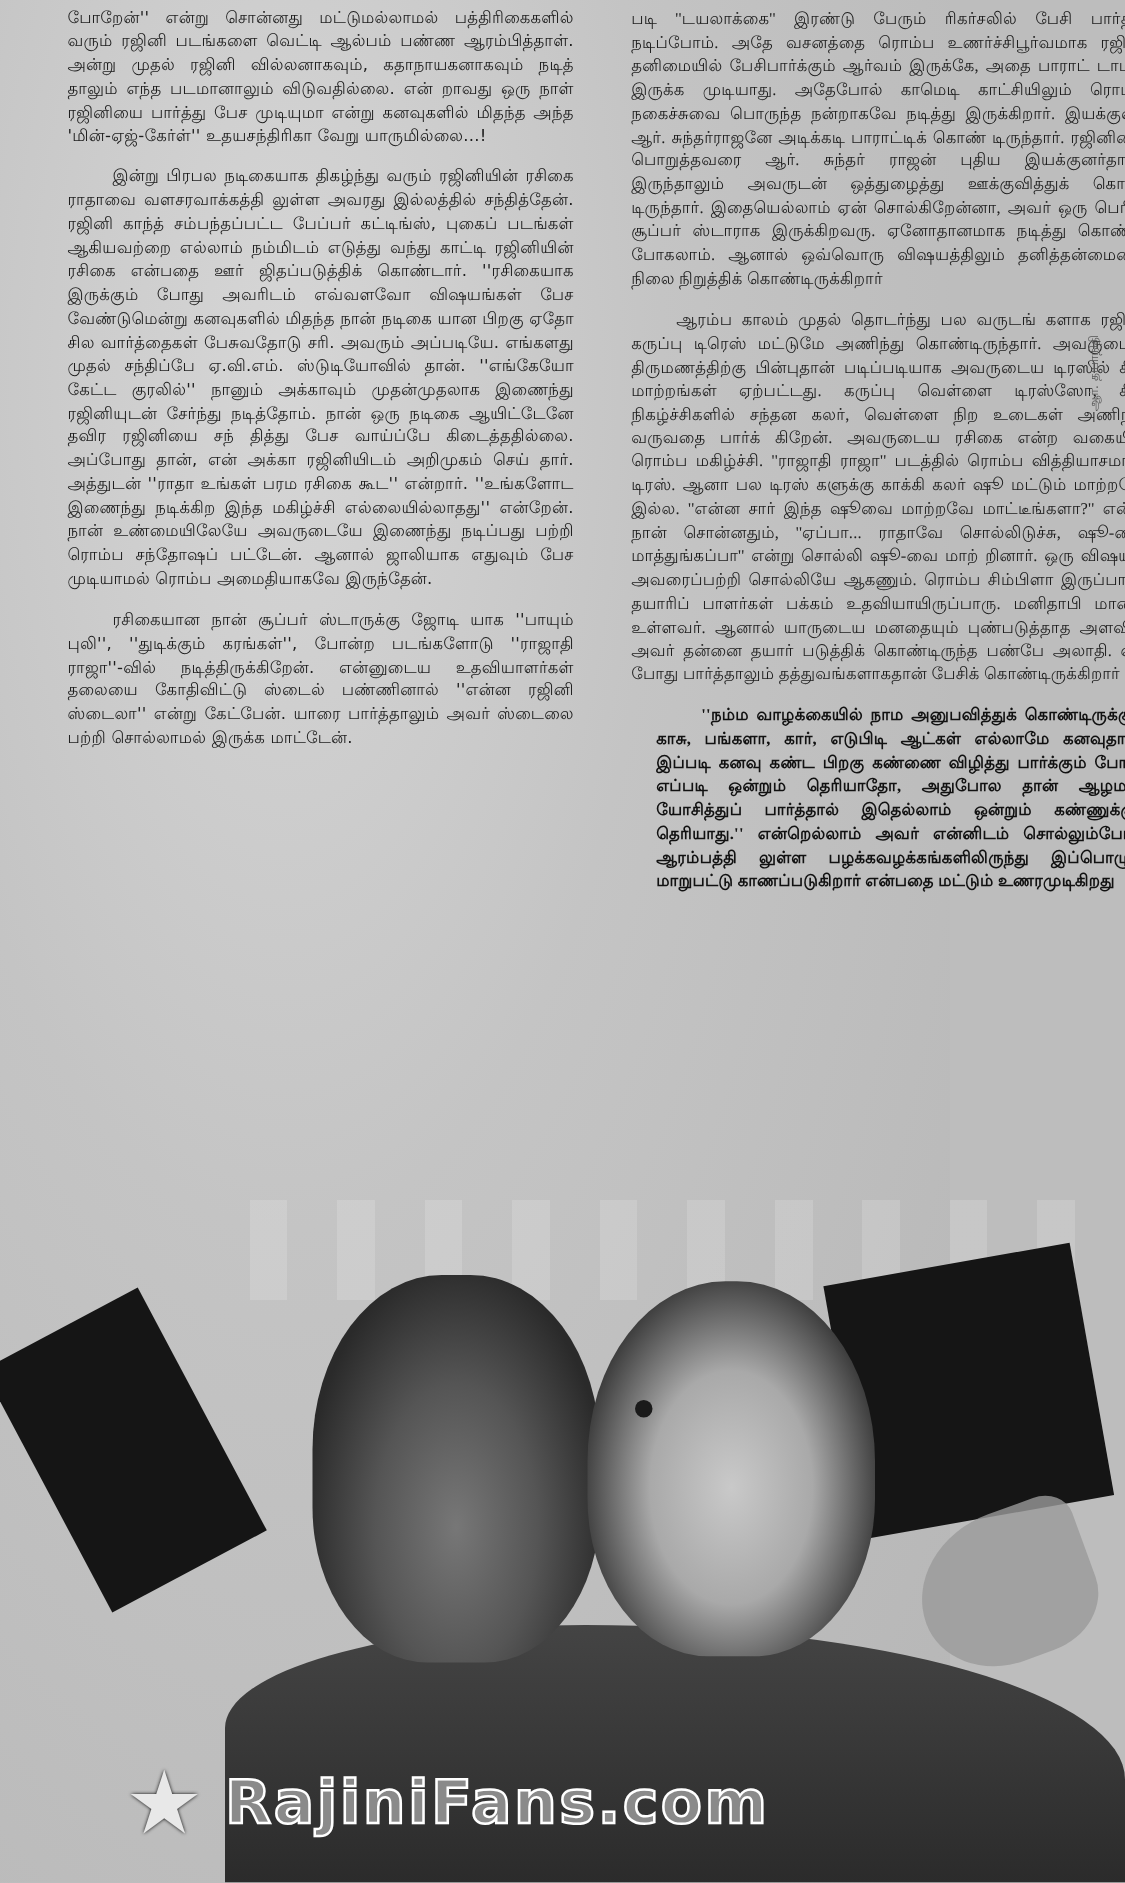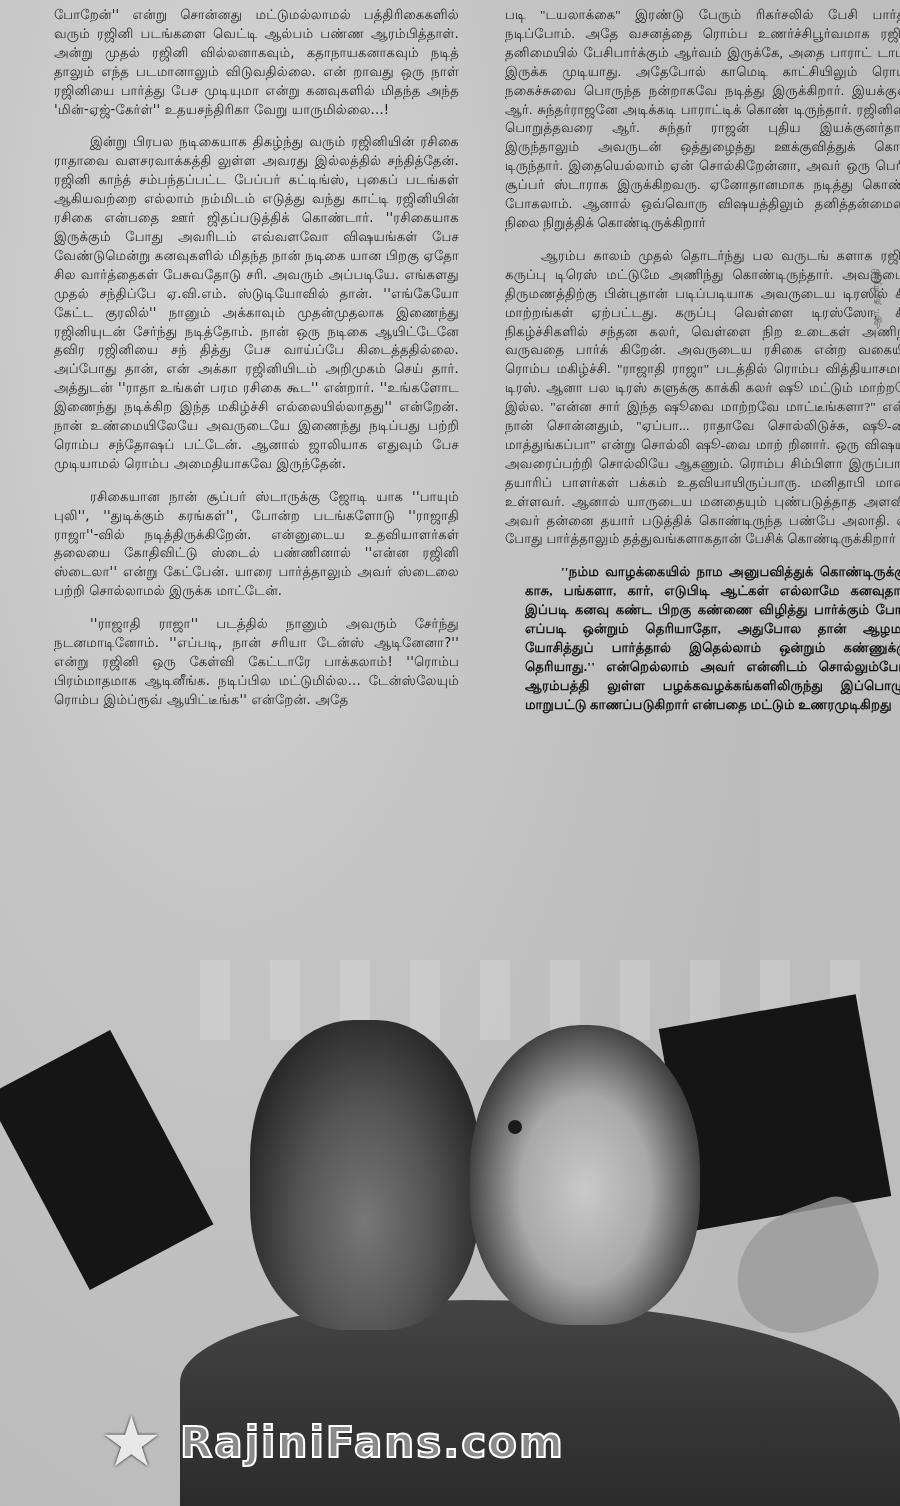--- a/index.html
+++ b/index.html
@@ -66,35 +66,34 @@
       position: absolute; left: 100px; top: 1392px; height: 100px; width: 700px;
       display: flex; align-items: center;
     }
     .logo-star {
       width: 70px; height: 70px; margin-right: 10px;
       font-size: 70px; line-height: 70px; color: #e8e8e8;
       text-shadow: 0 0 3px #000;
     }
     .logo-text {
       font-family: "DejaVu Sans", sans-serif; font-weight: bold;
-      font-size: 42px; letter-spacing: 2px;
+      font-size: 48px; letter-spacing: 2px;
       color: #8a8a8a;
       -webkit-text-stroke: 2px #fff;
     }
   </style>
 </head>
 <body>
 
 <div class="page">
 
   <div class="col left">
     <p>போறேன்'' என்று சொன்னது மட்டுமல்லாமல் பத்திரிகைகளில் வரும் ரஜினி படங்களை வெட்டி ஆல்பம் பண்ண ஆரம்பித்தாள். அன்று முதல் ரஜினி வில்லனாகவும், கதாநாயகனாகவும் நடித் தாலும் எந்த படமானாலும் விடுவதில்லை. என் றாவது ஒரு நாள் ரஜினியை பார்த்து பேச முடியுமா என்று கனவுகளில் மிதந்த அந்த 'மின்-ஏஜ்-கேர்ள்'' உதயசந்திரிகா வேறு யாருமில்லை...!</p>
     <p class="indent">இன்று பிரபல நடிகையாக திகழ்ந்து வரும் ரஜினியின் ரசிகை ராதாவை வளசரவாக்கத்தி லுள்ள அவரது இல்லத்தில் சந்தித்தேன். ரஜினி காந்த் சம்பந்தப்பட்ட பேப்பர் கட்டிங்ஸ், புகைப் படங்கள் ஆகியவற்றை எல்லாம் நம்மிடம் எடுத்து வந்து காட்டி ரஜினியின் ரசிகை என்பதை ஊர் ஜிதப்படுத்திக் கொண்டார். ''ரசிகையாக இருக்கும் போது அவரிடம் எவ்வளவோ விஷயங்கள் பேச வேண்டுமென்று கனவுகளில் மிதந்த நான் நடிகை யான பிறகு ஏதோ சில வார்த்தைகள் பேசுவதோடு சரி. அவரும் அப்படியே. எங்களது முதல் சந்திப்பே ஏ.வி.எம். ஸ்டுடியோவில் தான். ''எங்கேயோ கேட்ட குரலில்'' நானும் அக்காவும் முதன்முதலாக இணைந்து ரஜினியுடன் சேர்ந்து நடித்தோம். நான் ஒரு நடிகை ஆயிட்டேனே தவிர ரஜினியை சந் தித்து பேச வாய்ப்பே கிடைத்ததில்லை. அப்போது தான், என் அக்கா ரஜினியிடம் அறிமுகம் செய் தார். அத்துடன் ''ராதா உங்கள் பரம ரசிகை கூட'' என்றார். ''உங்களோட இணைந்து நடிக்கிற இந்த மகிழ்ச்சி எல்லையில்லாதது'' என்றேன். நான் உண்மையிலேயே அவருடையே இணைந்து நடிப்பது பற்றி ரொம்ப சந்தோஷப் பட்டேன். ஆனால் ஜாலியாக எதுவும் பேச முடியாமல் ரொம்ப அமைதியாகவே இருந்தேன்.</p>
     <p class="indent">ரசிகையான நான் சூப்பர் ஸ்டாருக்கு ஜோடி யாக ''பாயும் புலி'', ''துடிக்கும் கரங்கள்'', போன்ற படங்களோடு ''ராஜாதி ராஜா''-வில் நடித்திருக்கிறேன். என்னுடைய உதவியாளர்கள் தலையை கோதிவிட்டு ஸ்டைல் பண்ணினால் ''என்ன ரஜினி ஸ்டைலா'' என்று கேட்பேன். யாரை பார்த்தாலும் அவர் ஸ்டைலை பற்றி சொல்லாமல் இருக்க மாட்டேன்.</p>
-    <p class="indent">''ராஜாதி ராஜா'' படத்தில் நானும் அவரும் சேர்ந்து நடனமாடினோம். ''எப்படி, நான் சரியா டேன்ஸ் ஆடினேனா?'' என்று ரஜினி ஒரு கேள்வி கேட்டாரே பாக்கலாம்! ''ரொம்ப பிரம்மாதமாக ஆடினீங்க. நடிப்பில மட்டுமில்ல... டேன்ஸ்லேயும் ரொம்ப இம்ப்ரூவ் ஆயிட்டீங்க'' என்றேன். அதே</p>
   </div>
 
   <div class="col right">
     <p>படி ''டயலாக்கை'' இரண்டு பேரும் ரிகர்சலில் பேசி பார்த்து நடிப்போம். அதே வசனத்தை ரொம்ப உணர்ச்சிபூர்வமாக ரஜினி தனிமையில் பேசிபார்க்கும் ஆர்வம் இருக்கே, அதை பாராட் டாமல் இருக்க முடியாது. அதேபோல் காமெடி காட்சியிலும் ரொம்ப நகைச்சுவை பொருந்த நன்றாகவே நடித்து இருக்கிறார். இயக்குனர் ஆர். சுந்தர்ராஜனே அடிக்கடி பாராட்டிக் கொண் டிருந்தார். ரஜினியை பொறுத்தவரை ஆர். சுந்தர் ராஜன் புதிய இயக்குனர்தான். இருந்தாலும் அவருடன் ஒத்துழைத்து ஊக்குவித்துக் கொண் டிருந்தார். இதையெல்லாம் ஏன் சொல்கிறேன்னா, அவர் ஒரு பெரிய சூப்பர் ஸ்டாராக இருக்கிறவரு. ஏனோதானமாக நடித்து கொண்டு போகலாம். ஆனால் ஒவ்வொரு விஷயத்திலும் தனித்தன்மையை நிலை நிறுத்திக் கொண்டிருக்கிறார்</p>
     <p class="indent">ஆரம்ப காலம் முதல் தொடர்ந்து பல வருடங் களாக ரஜினி கருப்பு டிரெஸ் மட்டுமே அணிந்து கொண்டிருந்தார். அவருடைய திருமணத்திற்கு பின்புதான் படிப்படியாக அவருடைய டிரஸில் சில மாற்றங்கள் ஏற்பட்டது. கருப்பு வெள்ளை டிரஸ்ஸோ, சில நிகழ்ச்சிகளில் சந்தன கலர், வெள்ளை நிற உடைகள் அணிந்து வருவதை பார்க் கிறேன். அவருடைய ரசிகை என்ற வகையில் ரொம்ப மகிழ்ச்சி. ''ராஜாதி ராஜா'' படத்தில் ரொம்ப வித்தியாசமான டிரஸ். ஆனா பல டிரஸ் களுக்கு காக்கி கலர் ஷூ மட்டும் மாற்றவே இல்ல. ''என்ன சார் இந்த ஷூவை மாற்றவே மாட்டீங்களா?'' என்று நான் சொன்னதும், ''ஏப்பா... ராதாவே சொல்லிடுச்சு, ஷூ-வை மாத்துங்கப்பா'' என்று சொல்லி ஷூ-வை மாற் றினார். ஒரு விஷயம் அவரைப்பற்றி சொல்லியே ஆகணும். ரொம்ப சிம்பிளா இருப்பாரு. தயாரிப் பாளர்கள் பக்கம் உதவியாயிருப்பாரு. மனிதாபி மானம் உள்ளவர். ஆனால் யாருடைய மனதையும் புண்படுத்தாத அளவில் அவர் தன்னை தயார் படுத்திக் கொண்டிருந்த பண்பே அலாதி. எப் போது பார்த்தாலும் தத்துவங்களாகதான் பேசிக் கொண்டிருக்கிறார்</p>
     <p class="indent bold">''நம்ம வாழக்கையில் நாம அனுபவித்துக் கொண்டிருக்கும் காசு, பங்களா, கார், எடுபிடி ஆட்கள் எல்லாமே கனவுதான். இப்படி கனவு கண்ட பிறகு கண்ணை விழித்து பார்க்கும் போது, எப்படி ஒன்றும் தெரியாதோ, அதுபோல தான் ஆழமாக யோசித்துப் பார்த்தால் இதெல்லாம் ஒன்றும் கண்ணுக்குத் தெரியாது.'' என்றெல்லாம் அவர் என்னிடம் சொல்லும்போது ஆரம்பத்தி லுள்ள பழக்கவழக்கங்களிலிருந்து இப்பொழுது மாறுபட்டு காணப்படுகிறார் என்பதை மட்டும் உணரமுடிகிறது</p>
   </div>
 
   <div class="side-caption">ஆர். தயாநிதி</div>
 

